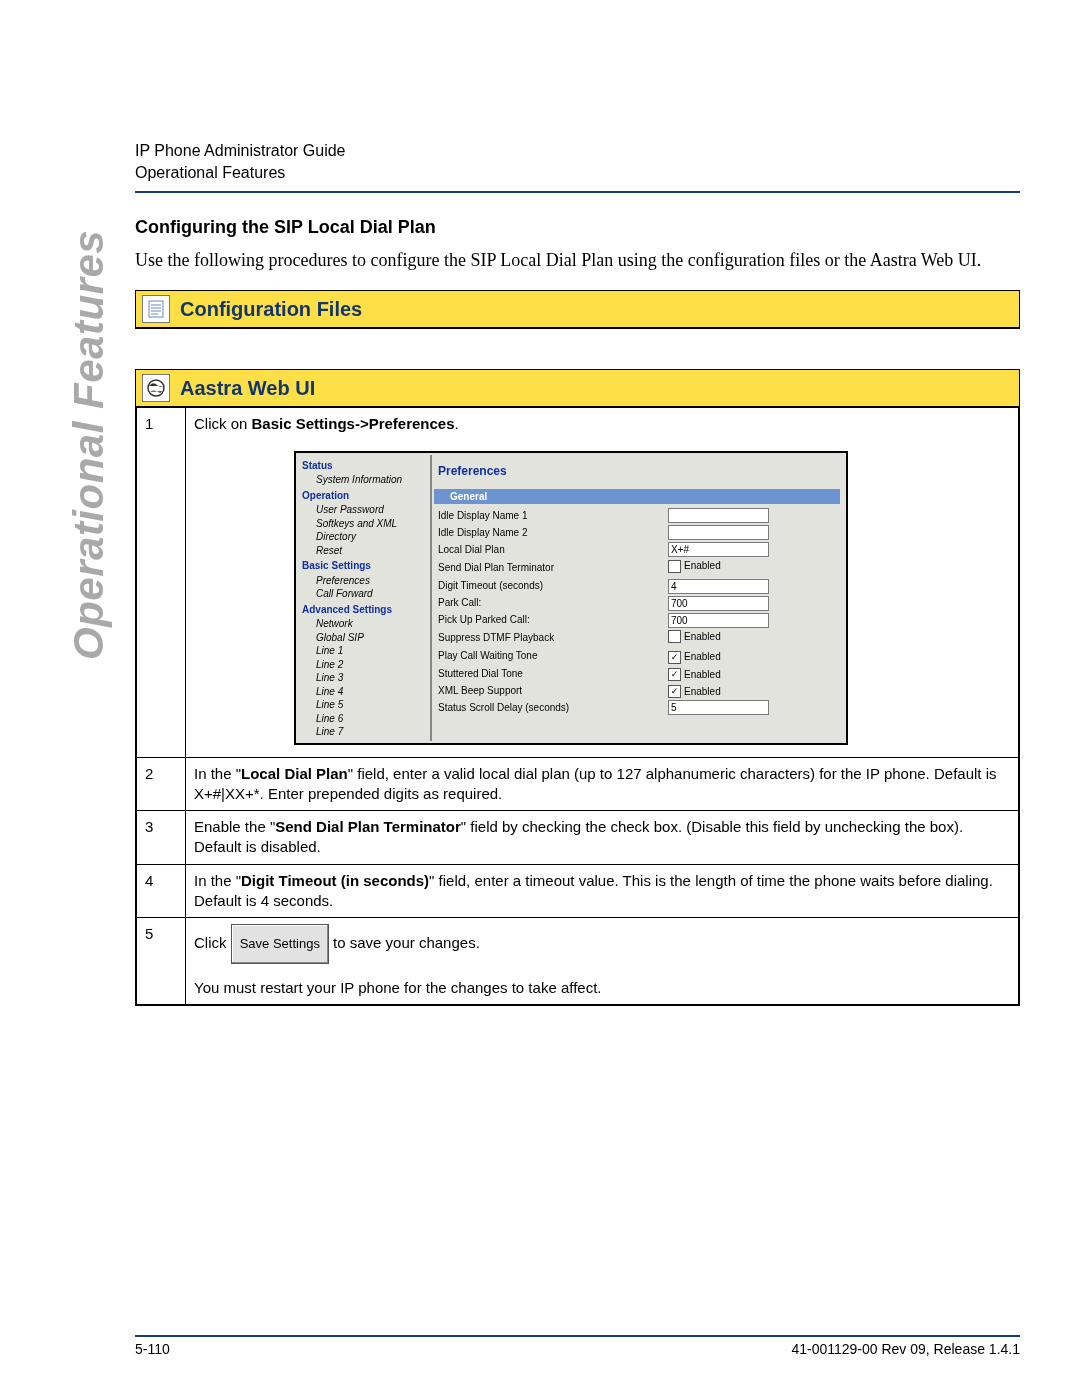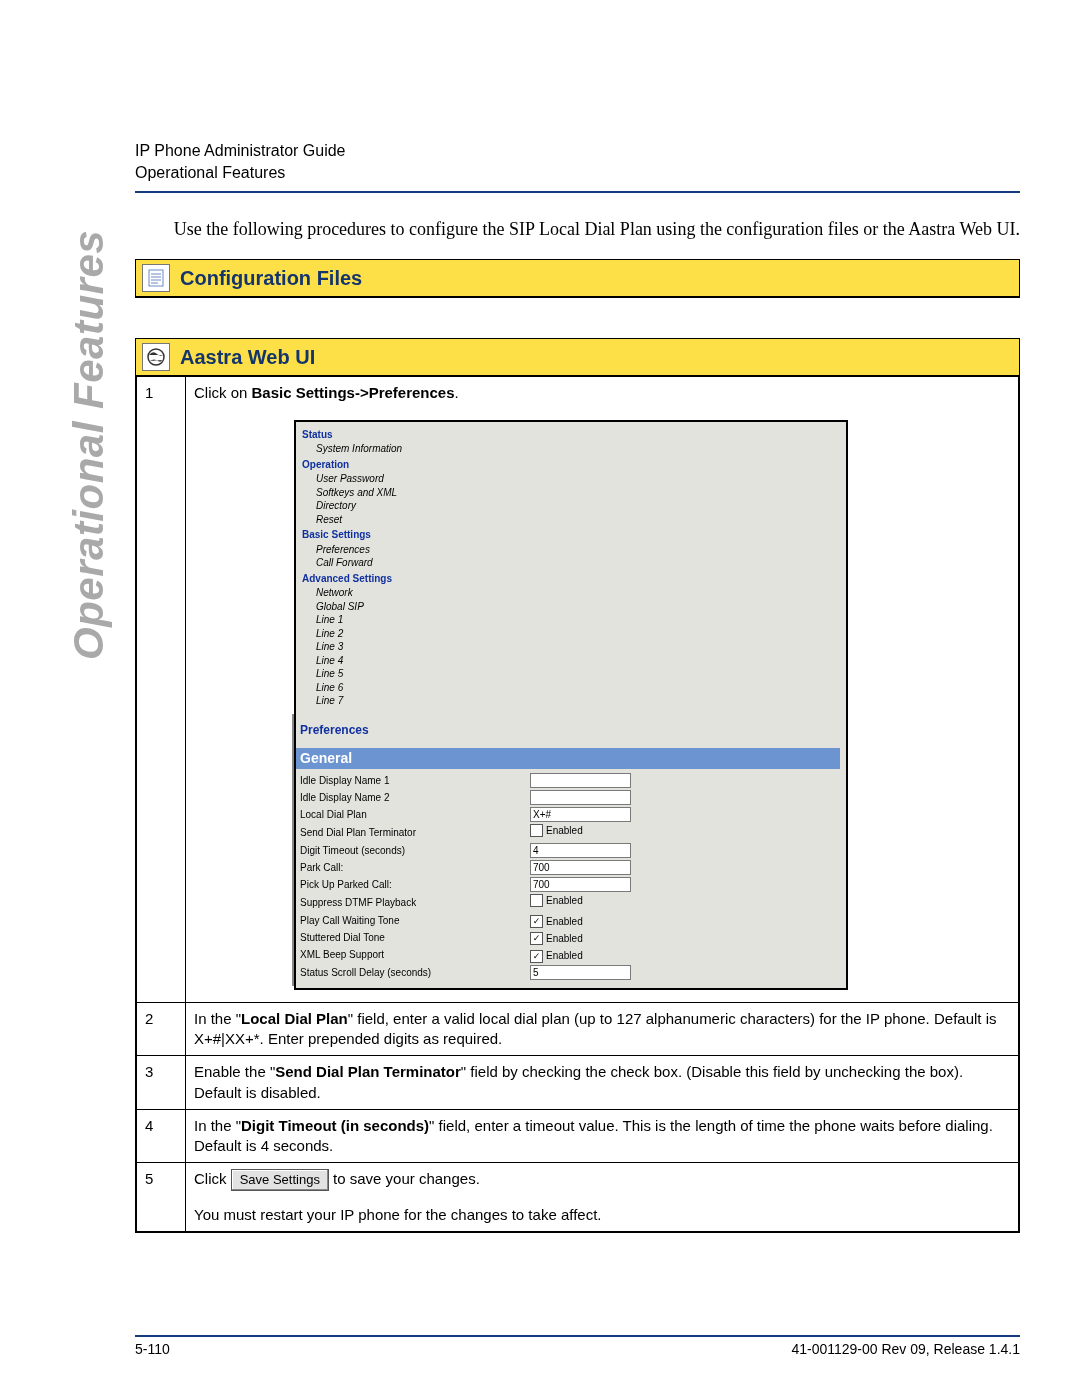--- a/index.html
+++ b/index.html
@@ -27,21 +27,21 @@
     font-style: italic;
     font-weight: bold;
     font-size: 42px;
     color: #a9a9a9;
     white-space: nowrap;
     letter-spacing: 0.5px;
   }
   .header-block { font-size: 16px; line-height: 1.35; }
   .header-rule { border: none; border-top: 2px solid #163b7c; margin: 8px 0 24px 0; }
   .section-title { font-weight: bold; font-size: 18px; margin: 20px 0 10px 0; }
-  .body-text { font-family: 'Times New Roman', Times, serif; font-size: 18px; line-height: 1.35; margin-bottom: 18px; text-align: right; }
+  .body-text { font-family: 'Times New Roman', Times, serif; font-size: 18px; line-height: 1.35; margin-bottom: 18px; }
   .panel {
     border: 1px solid #000;
     margin-bottom: 30px;
   }
   .panel-header {
     background: #fde047;
     display: flex;
     align-items: center;
     gap: 10px;
     padding: 4px 6px;
@@ -83,21 +83,20 @@
   .screenshot-wrap {
     padding: 16px 20px 6px 100px;
   }
   .screenshot {
     border: 2px solid #000;
     background: #e3e3de;
     width: 550px;
     font-family: Arial, sans-serif;
     font-size: 11px;
     display: flex;
-    flex-direction: column;
   }
   .ss-nav {
     width: 130px;
     padding: 4px 4px 4px 4px;
   }
   .ss-nav .grp { color: #1030a0; font-weight: bold; margin: 2px 0 1px 2px; font-size: 10px; }
   .ss-nav .itm { color: #000; margin-left: 16px; font-size: 10px; line-height: 1.35; font-style: italic; }
   .ss-main {
     flex: 1;
     padding: 4px 6px 6px 0;
@@ -108,22 +107,22 @@
     left: -4px;
     top: 2px;
     bottom: 2px;
     width: 2px;
     background: #888;
   }
   .ss-title { color: #1030a0; font-weight: bold; font-size: 12px; margin: 6px 0 10px 4px; }
   .ss-section-bar {
     background: #6b94d1;
     color: #fff;
-    font-size: 14px;
-    padding: 1px 4px;
+    font-size: 10px;
+    padding: 1px 16px;
     font-weight: bold;
     margin-bottom: 4px;
   }
   .ss-row {
     display: flex;
     align-items: center;
     margin: 2px 0;
     gap: 30px;
   }
   .ss-row .lbl { width: 200px; font-size: 10px; padding-left: 4px; }
@@ -143,21 +142,21 @@
     font-size: 10px;
   }
   .ss-row .chk .box {
     width: 11px; height: 11px; border: 1px solid #555; background: #fff; display:inline-flex; align-items:center; justify-content:center; font-size:9px; line-height:9px;
   }
   .save-btn {
     display: inline-block;
     border: 1px solid #555;
     background: #e2e2e2;
     font-size: 13px;
-    padding: 1px 8px;
+    padding: 10px 8px;
     font-family: Arial, sans-serif;
     box-shadow: inset -1px -1px 0 #888, inset 1px 1px 0 #fff;
   }
   .footer {
     position: absolute;
     left: 135px;
     right: 60px;
     bottom: 40px;
     font-size: 14px;
   }
@@ -172,20 +171,21 @@
 <div class="page">
 
   <div class="side-tab2">Operational Features</div>
 
   <div class="header-block">
     <div>IP Phone Administrator Guide</div>
     <div>Operational Features</div>
     <hr class="header-rule">
   </div>
 
+  <div class="section-title">Configuring the SIP Local Dial Plan</div>
   <div class="body-text">Use the following procedures to configure the SIP Local Dial Plan using the configuration files or the Aastra Web UI.</div>
 
   <div class="panel">
     <div class="panel-header">
       <span class="icon-box">
         <svg width="16" height="18" viewBox="0 0 16 18">
           <rect x="1" y="1" width="14" height="16" fill="#fff" stroke="#6a8cc7"></rect>
           <line x1="3" y1="5" x2="13" y2="5" stroke="#6a8cc7"></line>
           <line x1="3" y1="8" x2="13" y2="8" stroke="#6a8cc7"></line>
           <line x1="3" y1="11" x2="13" y2="11" stroke="#6a8cc7"></line>

